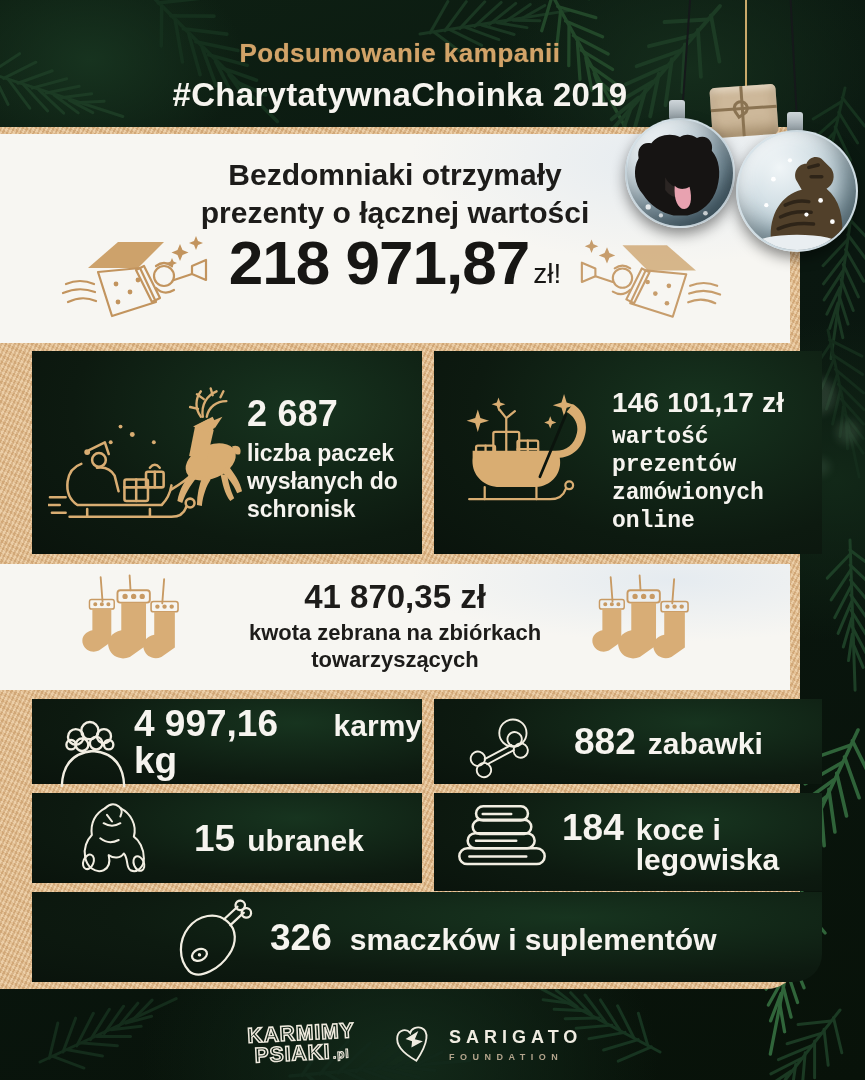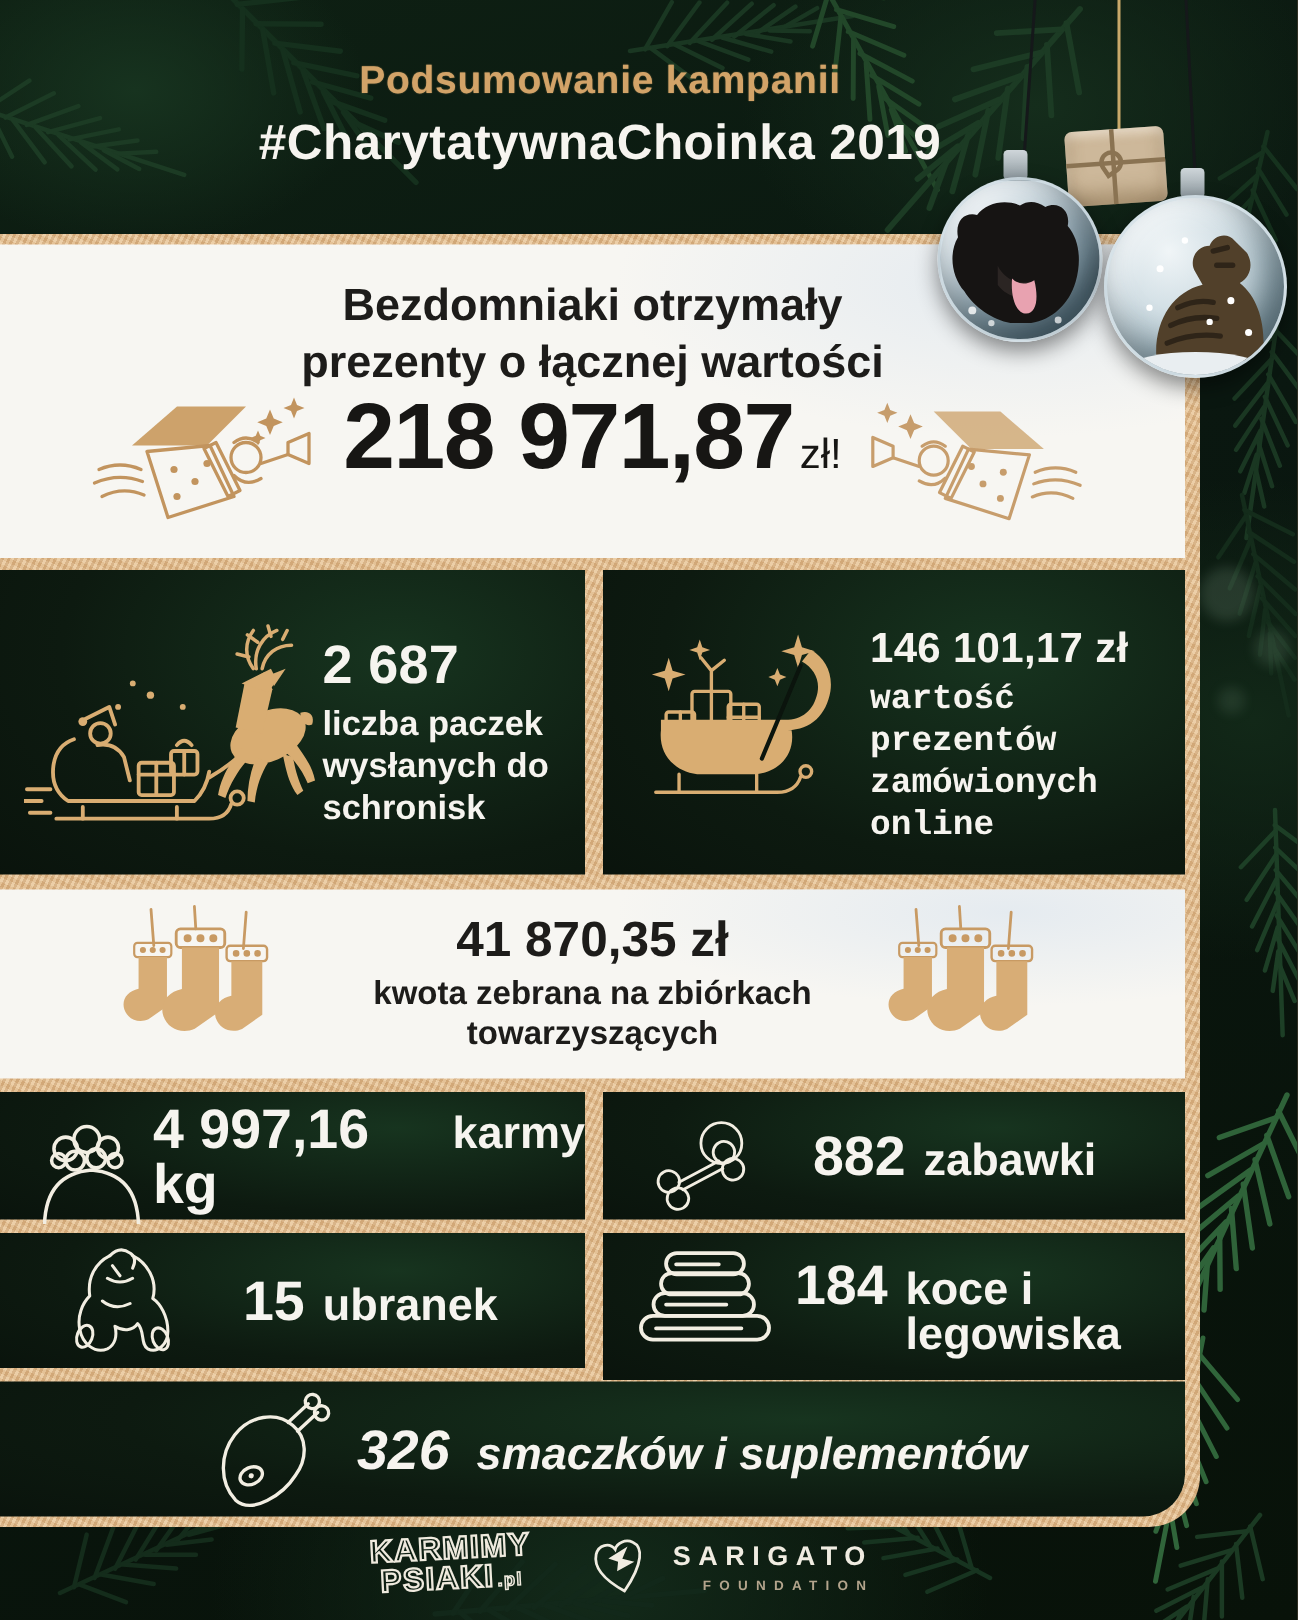--- a/index.html
+++ b/index.html
@@ -40,29 +40,29 @@
     box-shadow:inset -10px -14px 22px rgba(20,40,50,.55),inset 8px 10px 16px rgba(255,255,255,.55),0 6px 14px rgba(0,0,0,.45);}
   .bauble-dog{left:625px;top:118px;width:106px;height:106px;
     background:radial-gradient(circle at 32% 28%,#e9eff3 0%,#c2d1d9 30%,#8aa0ac 62%,#51646f 88%,#3c4f59 100%);}
   .bauble-cat{left:736px;top:130px;width:118px;height:118px;
     background:radial-gradient(circle at 35% 30%,#f0f5f7 0%,#d2dfe5 35%,#a9bec7 68%,#82979f 95%);}
   .cap{position:absolute;z-index:4;background:linear-gradient(#cfd6da,#8d999f);border-radius:3px;}
   .cap-dog{left:669px;top:100px;width:16px;height:20px;}
   .cap-cat{left:787px;top:112px;width:16px;height:20px;}
 
   
-  .frame{position:absolute;left:0;top:156px;width:800px;height:862px;z-index:2;
+  .frame{position:absolute;left:0;top:127px;width:800px;height:862px;z-index:2;
     border-bottom-right-radius:34px;
     background:
       repeating-linear-gradient(115deg,rgba(168,118,62,.22) 0 2px,rgba(255,236,202,.22) 2px 4px),
       repeating-linear-gradient(25deg,rgba(255,241,212,.18) 0 3px,rgba(198,148,88,.18) 3px 6px),
       #e2bd92;}
   .panel{position:absolute;}
   .panel.light{background:radial-gradient(60% 90% at 85% 12%,#e5ebf0 0%,rgba(247,246,242,0) 55%),#f7f6f2;}
-  .panel.dark{background:radial-gradient(120% 140% at 68% 28%,#17341f 0%,#0d1a10 48%,#070e09 100%);}
+  .panel.dark{background:radial-gradient(120% 140% at 68% 28%,#17341f 0%,#0d1a10 48%,#070e09 100%);margin-left:32px;}
   .p-hero{left:0;top:7px;width:790px;height:209px;}
   .p-r1l{left:0;top:224px;width:390px;height:203px;}
   .p-r1r{left:402px;top:224px;width:388px;height:203px;
     background:radial-gradient(120% 140% at 40% 60%,#122a18 0%,#0c1810 50%,#070e09 100%);}
   .p-stock{left:0;top:437px;width:790px;height:126px;}
   .p-r2l{left:0;top:572px;width:390px;height:85px;}
   .p-r2r{left:402px;top:572px;width:388px;height:85px;}
   .p-r3l{left:0;top:666px;width:390px;height:90px;}
   .p-r3r{left:402px;top:666px;width:388px;height:98px;}
   .p-r4{left:0;top:765px;width:790px;height:90px;border-bottom-right-radius:28px;}
@@ -99,35 +99,35 @@
   .stat-value{font-weight:700;color:#f6f4ef;letter-spacing:.2px;}
   .stat-label{font-weight:700;color:#f6f4ef;font-size:23px;line-height:28px;margin-top:4px;}
 
   .t-stock{position:absolute;left:0;top:14px;width:100%;text-align:center;color:#1d1c1a;}
   .t-stock .sv{font-size:33px;font-weight:700;}
   .t-stock .sl{font-size:22px;line-height:27px;font-weight:700;margin:3px auto 0;width:340px;}
 
   .inline-stat{position:absolute;display:flex;align-items:baseline;gap:12px;height:100%;}
   .inline-stat .big{font-size:37px;font-weight:700;color:#f6f4ef;}
   .inline-stat .small{font-size:30px;font-weight:700;color:#f6f4ef;}
-  .is-r2l{left:102px;} .is-r2r{left:140px;} .is-r3l{left:162px;} .is-r3r{left:128px;} .is-r4{left:238px;gap:18px;font-style:italic;}
+  .is-r2l{left:102px;} .is-r2r{left:140px;} .is-r3l{left:162px;} .is-r3r{left:128px;} .is-r4{left:238px;gap:18px;}
   .inline-stat{align-items:center;}
   .inline-stat .big,.inline-stat .small{line-height:1;}
   .is-wrap{display:flex;align-items:baseline;gap:12px;}
 
   
   .footer{position:absolute;left:0;top:1012px;width:830px;height:64px;display:flex;
     justify-content:center;align-items:center;gap:36px;z-index:3;}
   .karmimy{transform:rotate(-3deg);text-align:center;}
   .k-line{font-size:21px;font-weight:700;letter-spacing:1px;color:transparent;
     -webkit-text-stroke:1.5px #efeade;line-height:20px;}
   .k-pl{font-size:12px;-webkit-text-stroke:1px #efeade;margin-left:2px;}
   .sarigato{display:flex;align-items:center;gap:12px;}
   .s-name{font-size:18px;font-weight:700;letter-spacing:5px;color:#f0ece1;}
-  .s-sub{font-size:9px;font-weight:700;letter-spacing:5.5px;color:#b3a48c;margin-top:4px;margin-left:20px;}
+  .s-sub{font-size:9px;font-weight:700;letter-spacing:5.5px;color:#b3a48c;margin-top:4px;}
 </style>
 </head>
 <body>
 
 <div id="stage">
 
   <svg class="bg-svg" width="865" height="1080" viewBox="0 0 865 1080">
     <defs>
       <g id="fan" stroke="currentColor" stroke-width="3" stroke-linecap="round" fill="none">
         <path d="M0,0 L150,8"></path>

